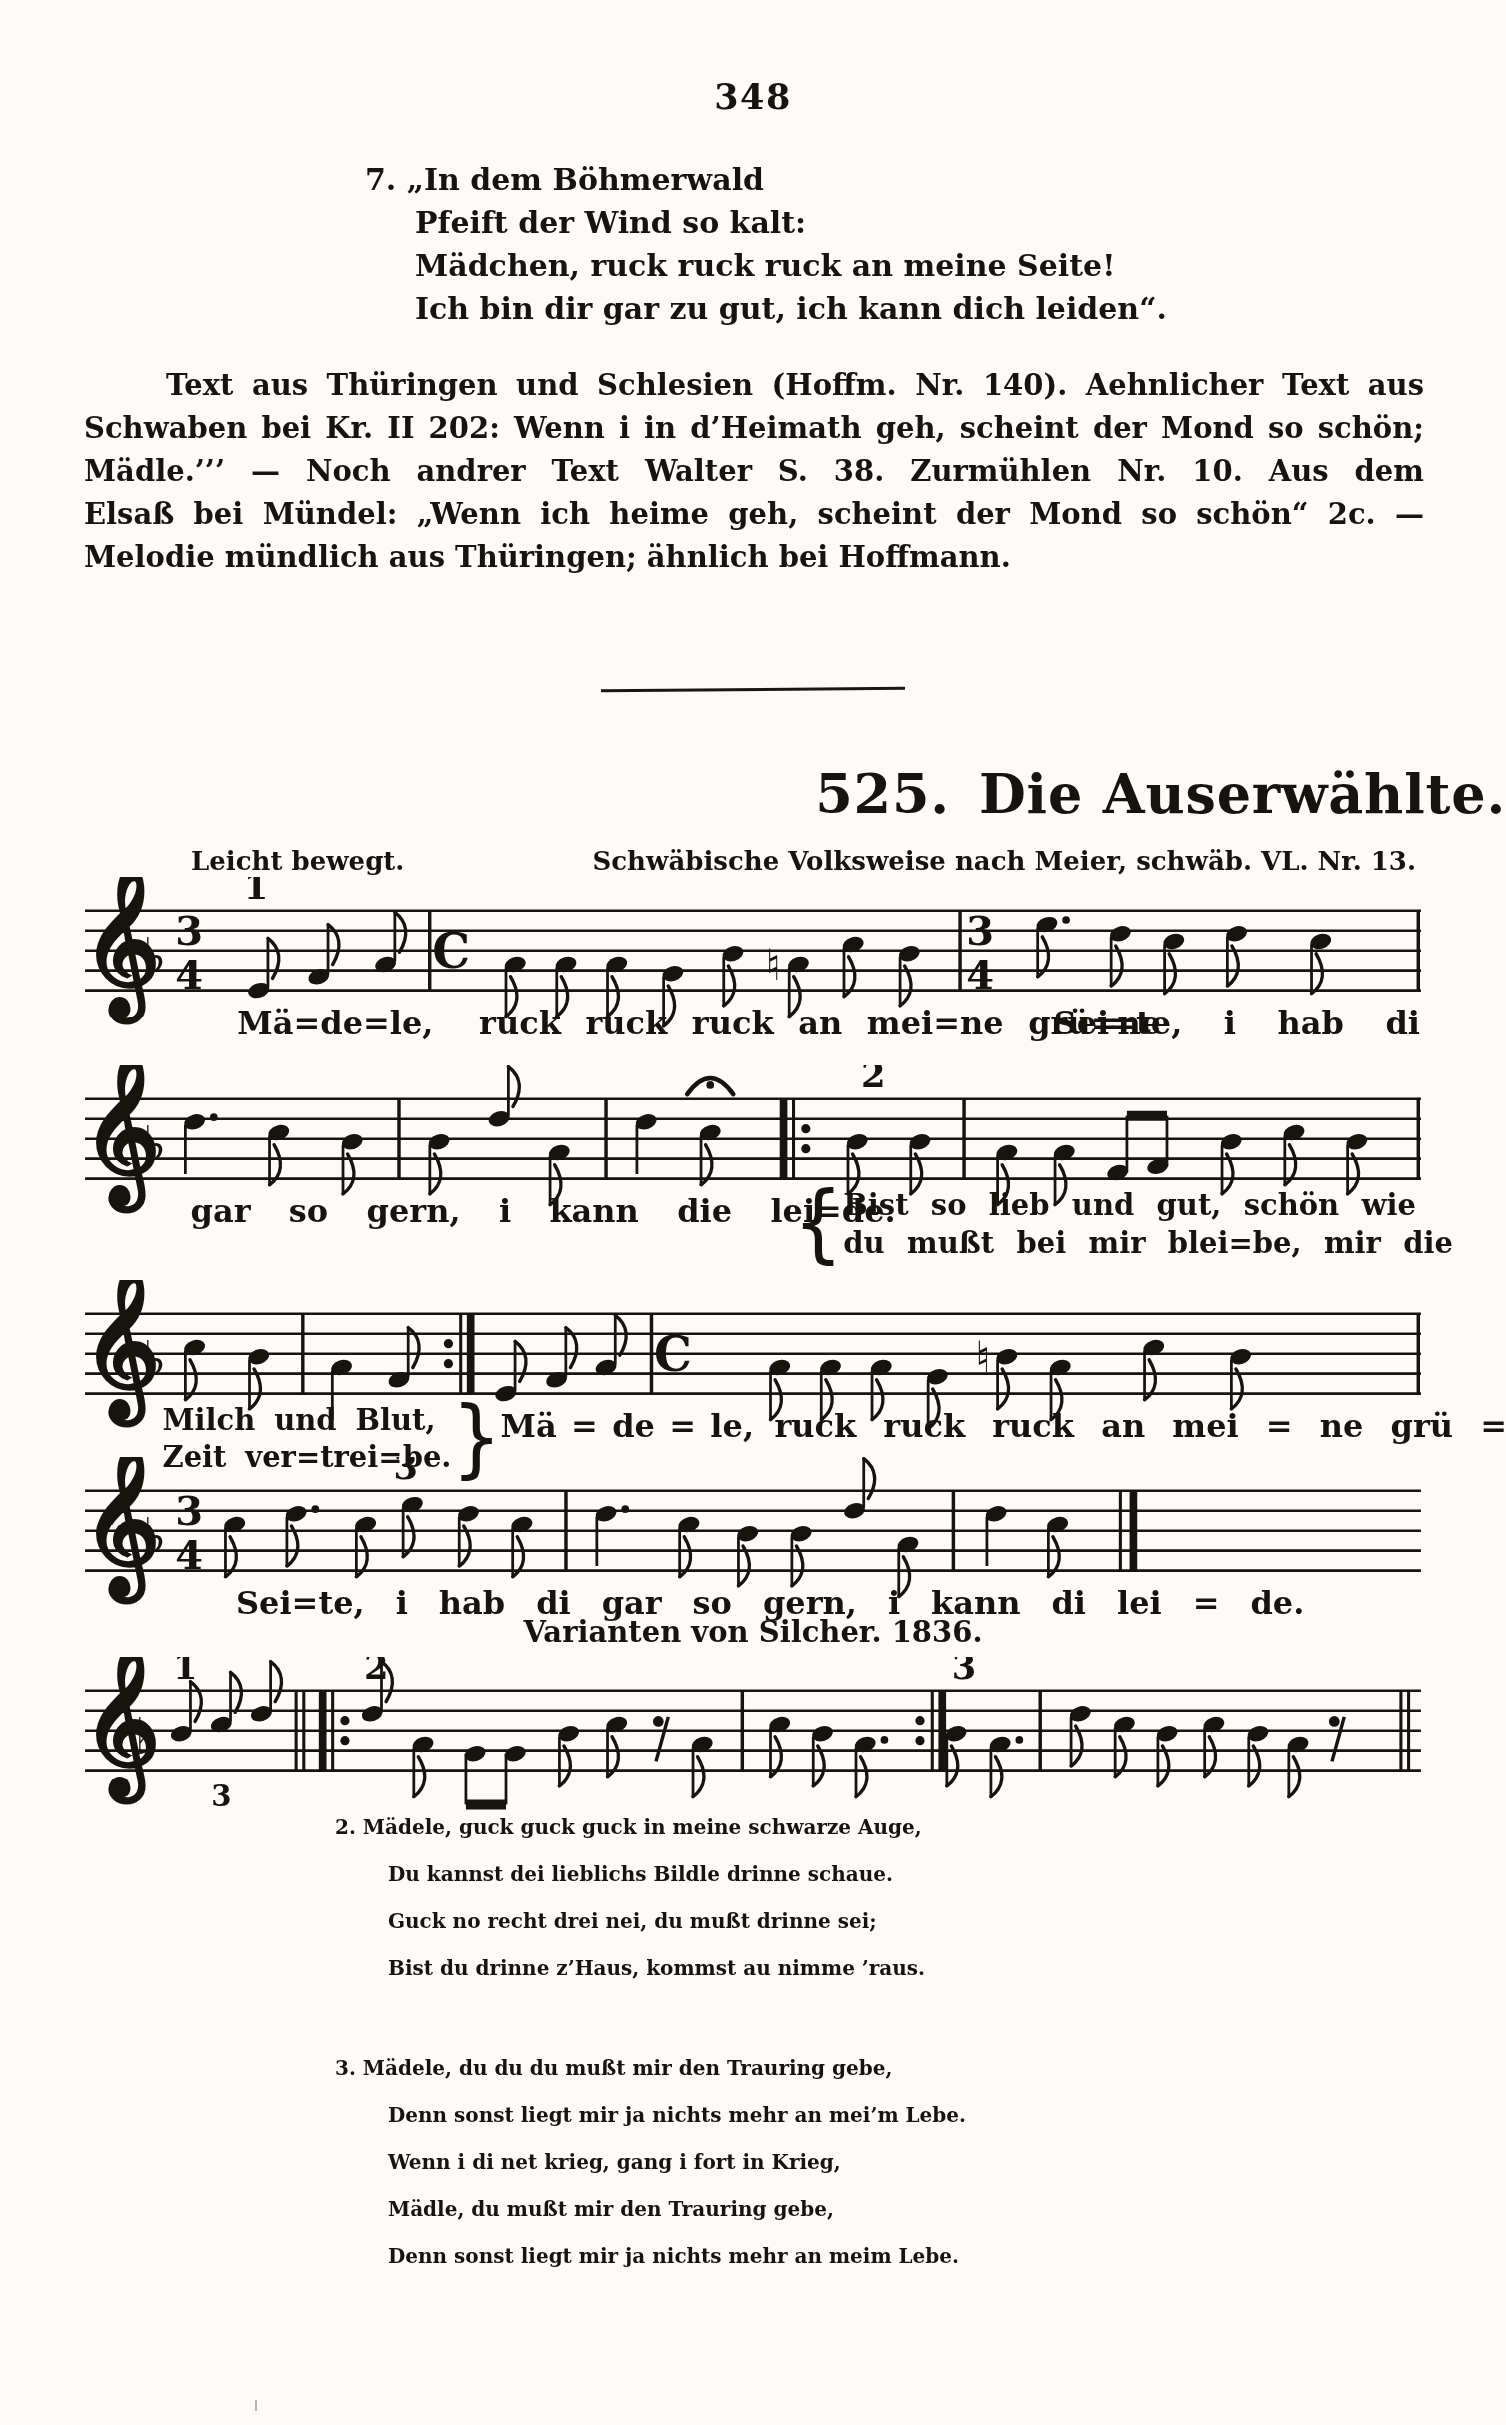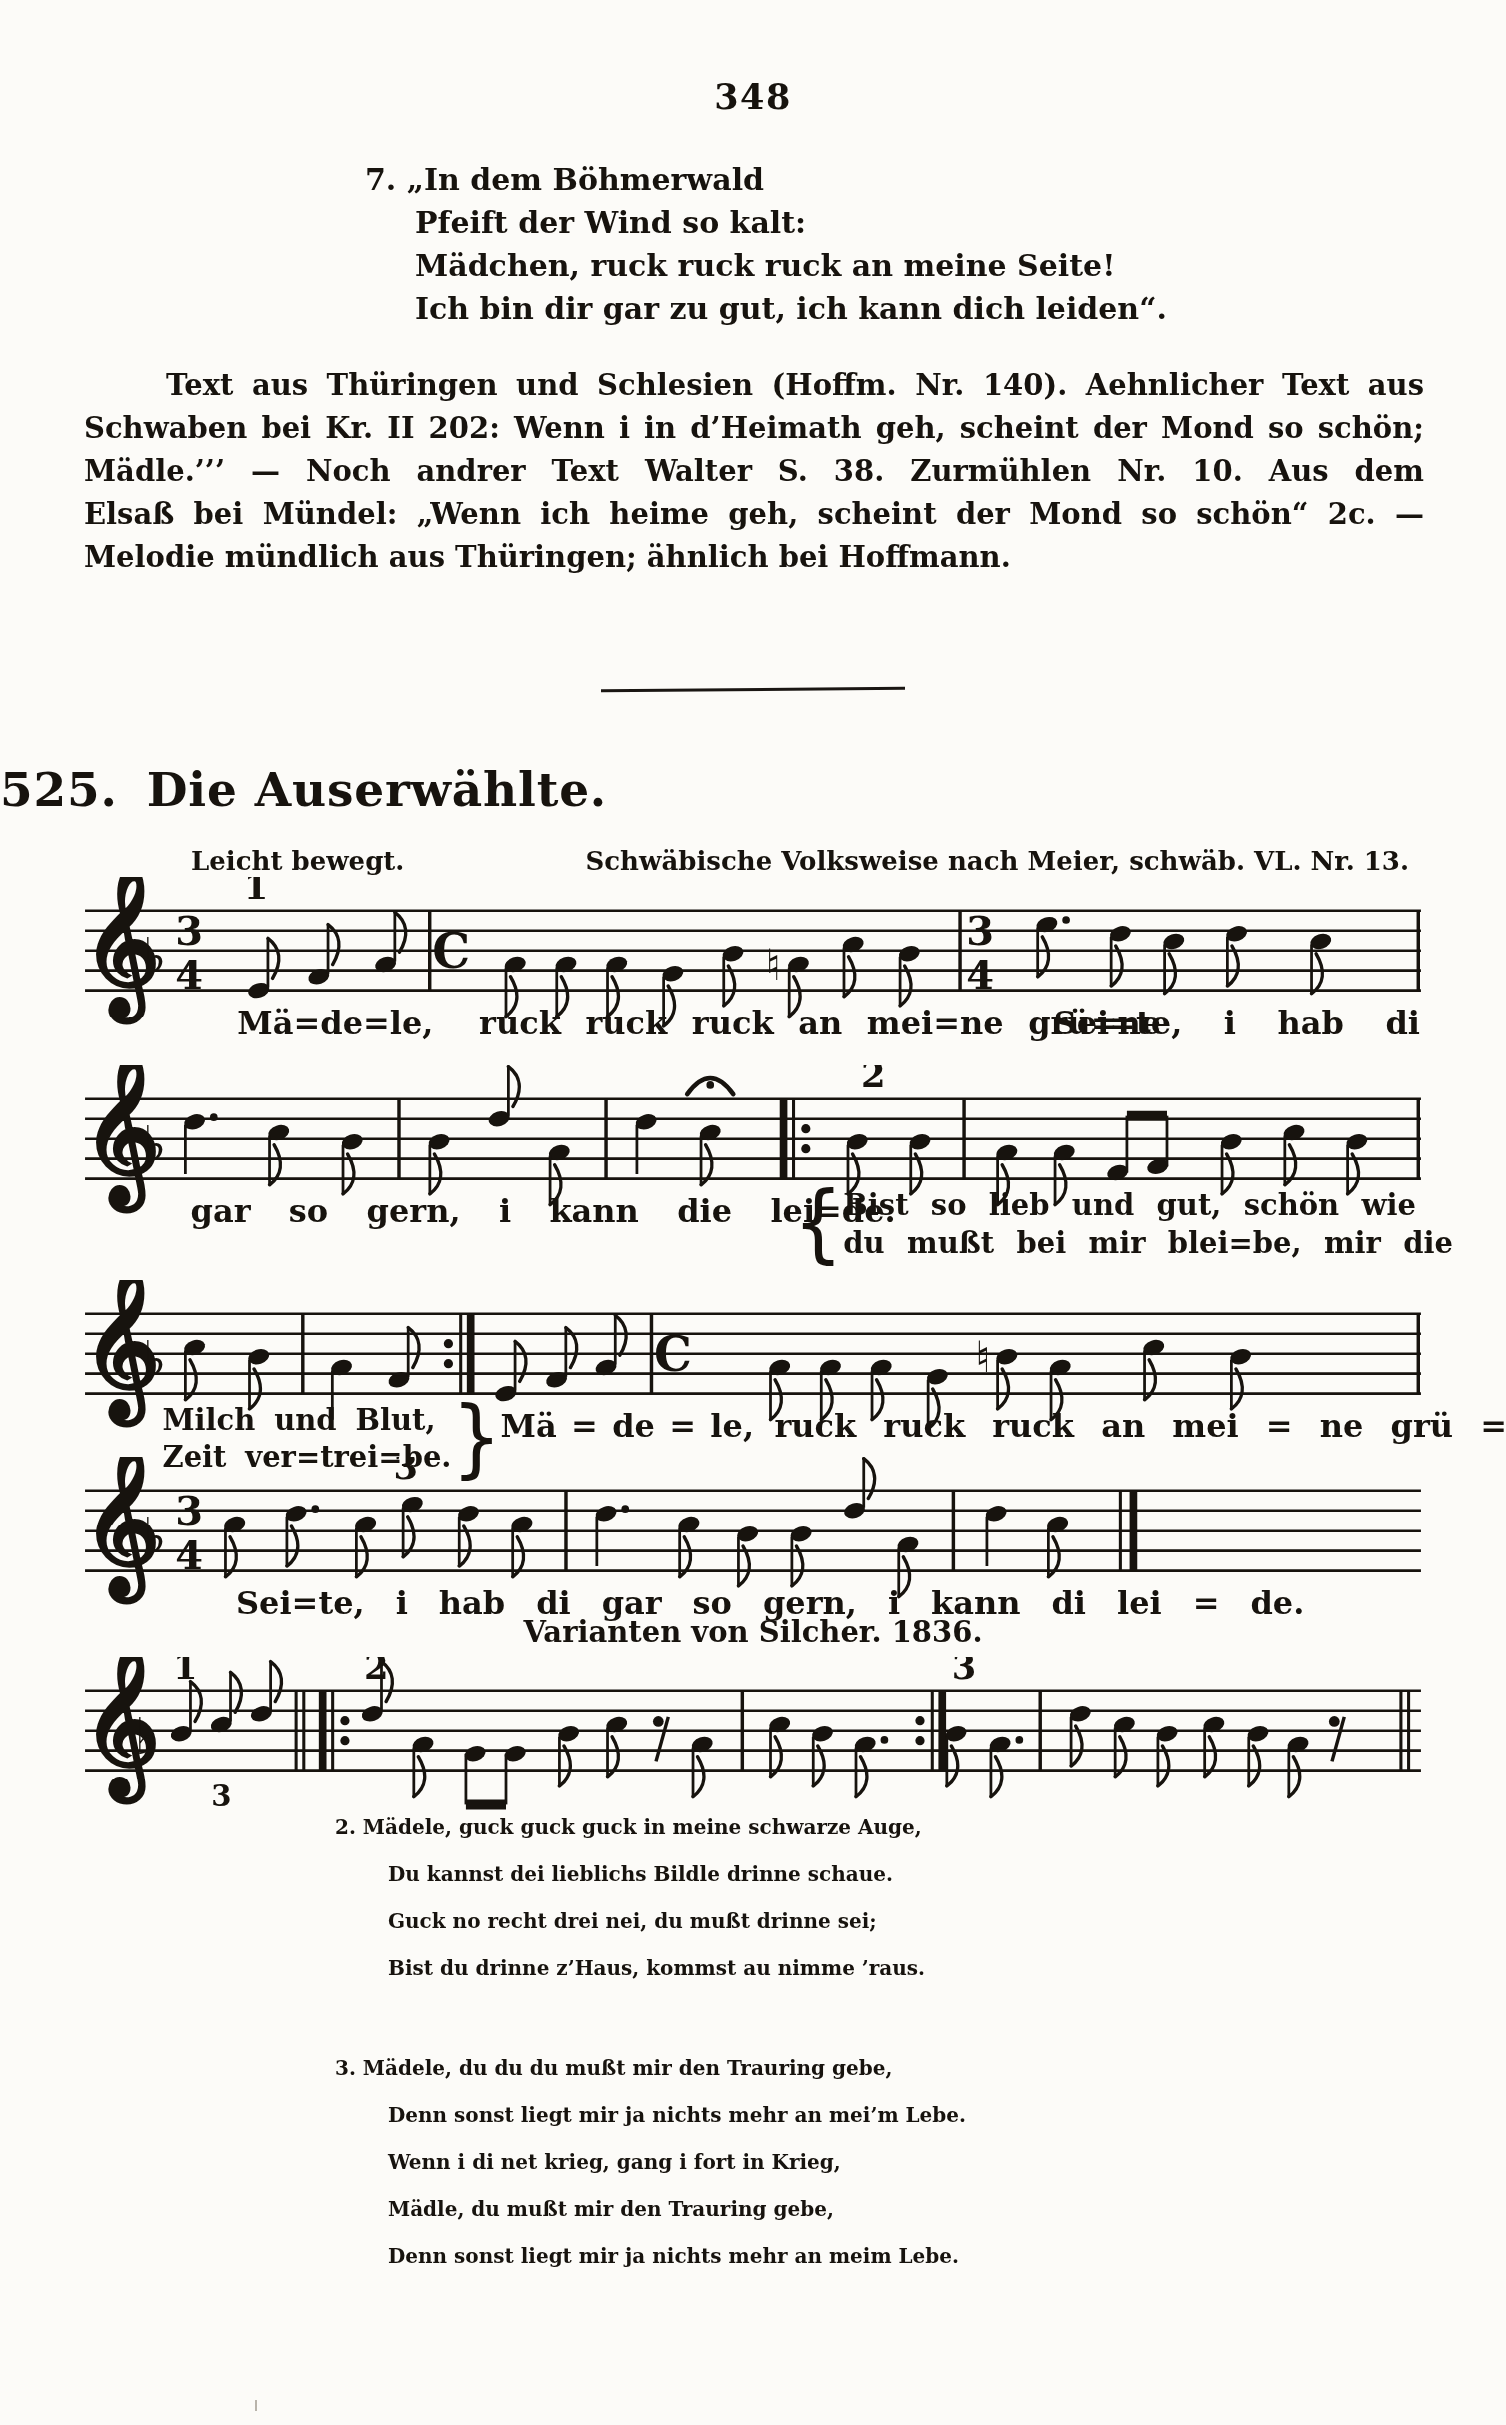--- a/index.html
+++ b/index.html
@@ -9,26 +9,26 @@
         font-size:35px;letter-spacing:1.5px;}
   .verse7{position:absolute;top:158px;left:365px;font-size:30px;line-height:43px;}
   .verse7 .vline{padding-left:50px;}
   .verse7 .vline.first{text-indent:-50px;}
   .note-para{position:absolute;top:364px;left:84px;width:1340px;font-size:29px;line-height:43px;}
   .note-para .pline{text-align:justify;text-align-last:justify;}
   .note-para .pline.first{text-indent:82px;}
   .note-para .pline.last{text-align-last:left;}
   .divider{position:absolute;top:688px;left:601px;width:304px;height:3px;background:#1a1613;
         transform:rotate(-0.5deg);}
-  .song-title{position:absolute;top:762px;left:0;width:100%;text-align:left;font-size:47px;
+  .song-title{position:absolute;top:762px;left:0;width:100%;text-align:right;font-size:54px;
         letter-spacing:0.8px;}
   .song-title .num{margin-right:29px;}
   .tempo-row{position:absolute;top:846px;left:85px;width:1336px;font-size:26px;}
   .tempo{position:absolute;left:106px;top:0;}
-  .attribution{position:absolute;right:12px;top:0;}
+  .attribution{position:absolute;right:5px;top:0;}
   #music{position:absolute;top:877px;left:85px;width:1336px;}
   .system svg{display:block;width:100%;}
   .lyrics{position:relative;height:44px;margin-top:-42px;font-size:32px;white-space:nowrap;}
   .lyrics.tall{height:85px;}
   .lyr-seg{position:absolute;top:0;}
   .lyr-stack{position:absolute;top:-4.6px;display:flex;align-items:center;}
   .lyr-stack .brace{font-size:79px;font-weight:400;transform:scaleY(1.08);line-height:0.9;
         font-family:"DejaVu Sans",sans-serif;}
   .lyr-stack .stack-lines{display:flex;flex-direction:column;gap:3px;font-size:29px;line-height:1.2;}
   .sys-2{margin-top:17.5px;}

